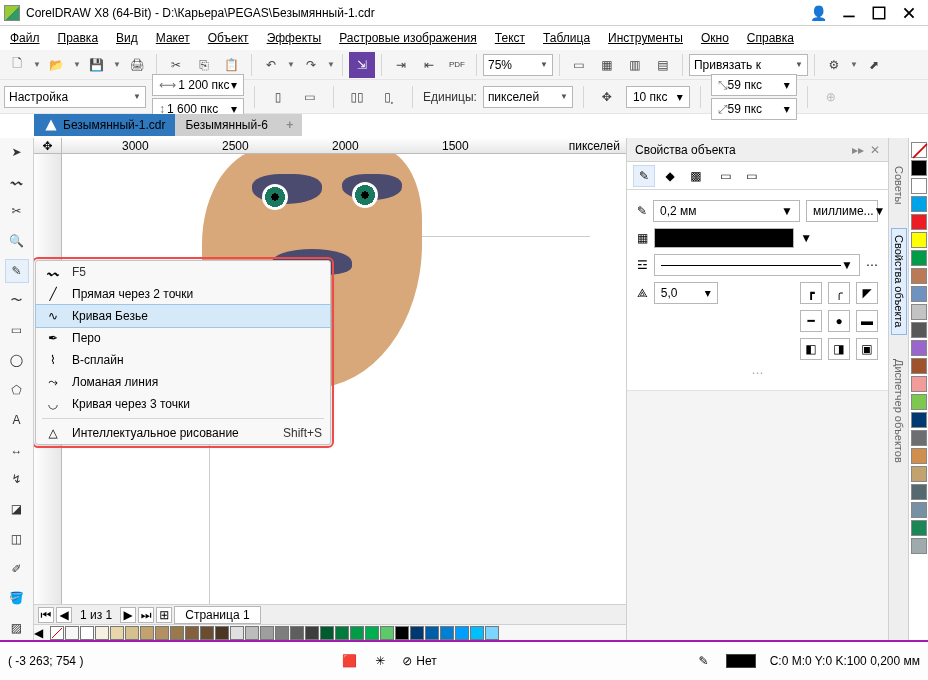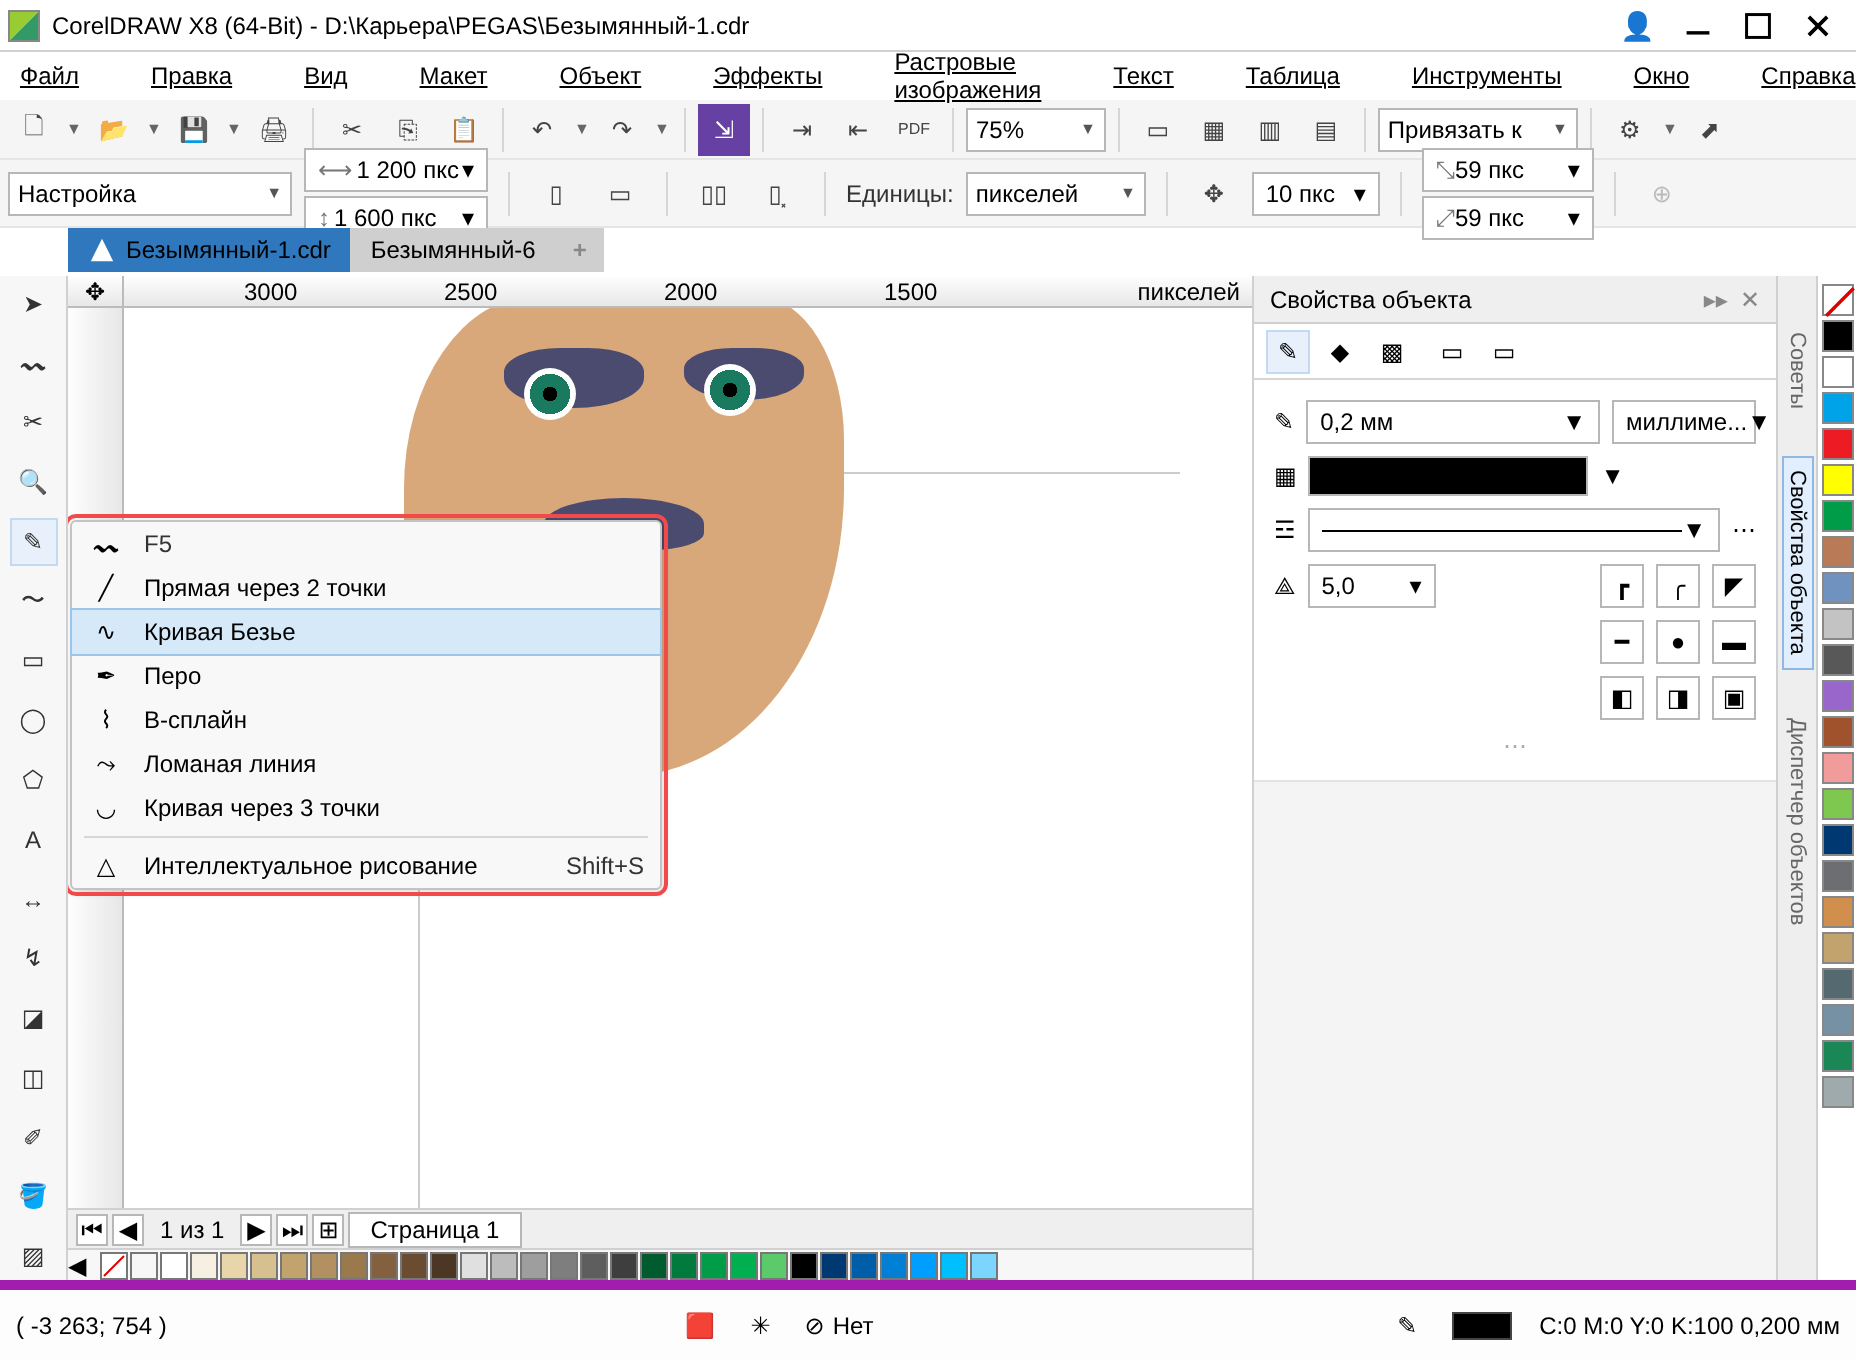--- a/index.html
+++ b/index.html
@@ -4,21 +4,21 @@
 <style>
  *{margin:0;padding:0;box-sizing:border-box;font-family:"Segoe UI",Tahoma,Arial,sans-serif;font-size:12px;color:#000}
  body{background:#fff;width:928px;height:680px;overflow:hidden;position:relative}
  
  .titlebar{display:flex;align-items:center;height:26px;padding:0 4px;border-bottom:1px solid #d0d0d0}
  .titlebar .logo{width:16px;height:16px;background:linear-gradient(135deg,#9c3 0 50%,#396 50% 100%);border:1px solid #888;margin-right:6px}
  .titlebar .tt{flex:none}
  .titlebar .sp{flex:1}
  .tbtn{width:30px;height:22px;display:flex;align-items:center;justify-content:center;color:#555;font-size:14px}
  
- .menubar{display:flex;align-items:center;height:24px;padding:0 10px;gap:36px}
+ .menubar{display:flex;align-items:center;height:24px;padding:0 10px;gap:18px}
  .menubar span{cursor:default}
  .menubar span u{text-decoration:underline}
  
  .tbar{display:flex;align-items:center;height:30px;padding:0 4px;gap:2px;border-bottom:1px solid #e5e5e5;background:#f5f5f5}
  .tbtn2,.ticon{width:26px;height:26px;display:flex;align-items:center;justify-content:center;color:#444;border:1px solid transparent}
  .dd{width:10px;color:#666;font-size:8px;display:flex;align-items:center;justify-content:center}
  .vs{width:1px;height:22px;background:#d6d6d6;margin:0 4px}
  .combo{height:22px;border:1px solid #b7b7b7;background:#fff;display:flex;align-items:center;padding:0 4px;gap:4px}
  .combo input{border:none;outline:none;width:48px;height:18px;font-size:12px}
  .combo .ar{font-size:8px;color:#555}
@@ -77,21 +77,21 @@
  .vtab span{writing-mode:vertical-rl;color:#666;font-size:11px}
  .vtab span.act{background:#e1eefd;border:1px solid #8fb8e4;padding:6px 1px;color:#000}
  
  .pagenav{position:absolute;left:34px;bottom:16px;right:0;height:20px;background:#efefef;border-top:1px solid #d0d0d0;display:flex;align-items:center;font-size:11px;padding:0 4px;gap:2px}
  .navbtn{width:16px;height:16px;display:flex;align-items:center;justify-content:center;border:1px solid #b7b7b7;background:#fff}
  .ptab{height:18px;padding:0 10px;border:1px solid #b7b7b7;background:#fff;display:flex;align-items:center}
  
  .hpal{position:absolute;left:34px;bottom:0;right:0;height:16px;display:flex;align-items:center;background:#f7f7f7;border-top:1px solid #d0d0d0}
  .hsw{width:14px;height:14px;border:1px solid #777;margin-right:1px}
  
- .status{position:absolute;left:0;bottom:0;right:0;height:40px;border-top:5px solid #a21caf;background:#fdfdfd;display:flex;align-items:center;padding:0 8px;gap:14px}
+ .status{position:absolute;left:0;bottom:0;right:0;height:40px;border-top:2px solid #a21caf;background:#fdfdfd;display:flex;align-items:center;padding:0 8px;gap:14px}
  .status .sp{flex:1}
  .mini{width:16px;height:16px;display:flex;align-items:center;justify-content:center}
  .blackbox{width:30px;height:14px;background:#000;border:1px solid #444}
  
  .page::before{content:'';position:absolute;top:82px;right:20px;width:380px;height:400px;border-left:1px solid #ccc;border-top:1px solid #ccc}
  svg{width:16px;height:16px}
 </style>
 </head>
 <body>
 
@@ -159,21 +159,21 @@
  <div class="combo">
       <input value="75%" style="">
       <span class="ar">▼</span>
     </div>
  <div class="vs"></div>
  <div class="tbtn2">▭</div>
  <div class="tbtn2">▦</div>
  <div class="tbtn2">▥</div>
  <div class="tbtn2">▤</div>
  <div class="vs"></div>
- <div class="combo" style="width:100px">
+ <div class="combo" style="width:119px">
       <span>Привязать к</span>
       <span class="ar" style="margin-left:auto">▼</span>
     </div>
  <div class="vs"></div>
  <div class="tbtn2">⚙</div>
     <div class="dd">▼</div>
  <div class="tbtn2">⬈</div>
 </div>
 
 <div class="pbar">

